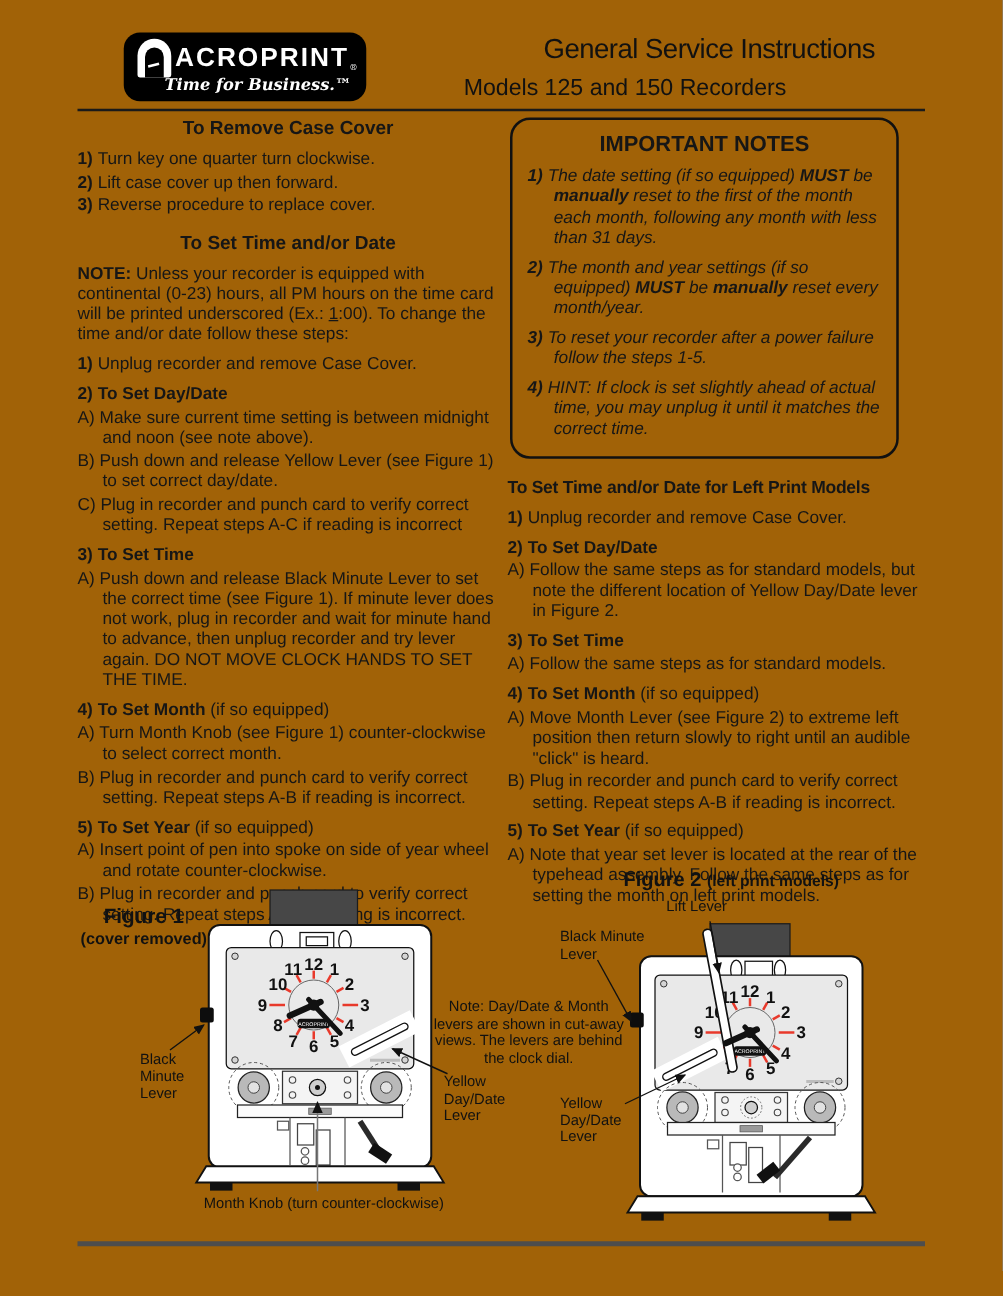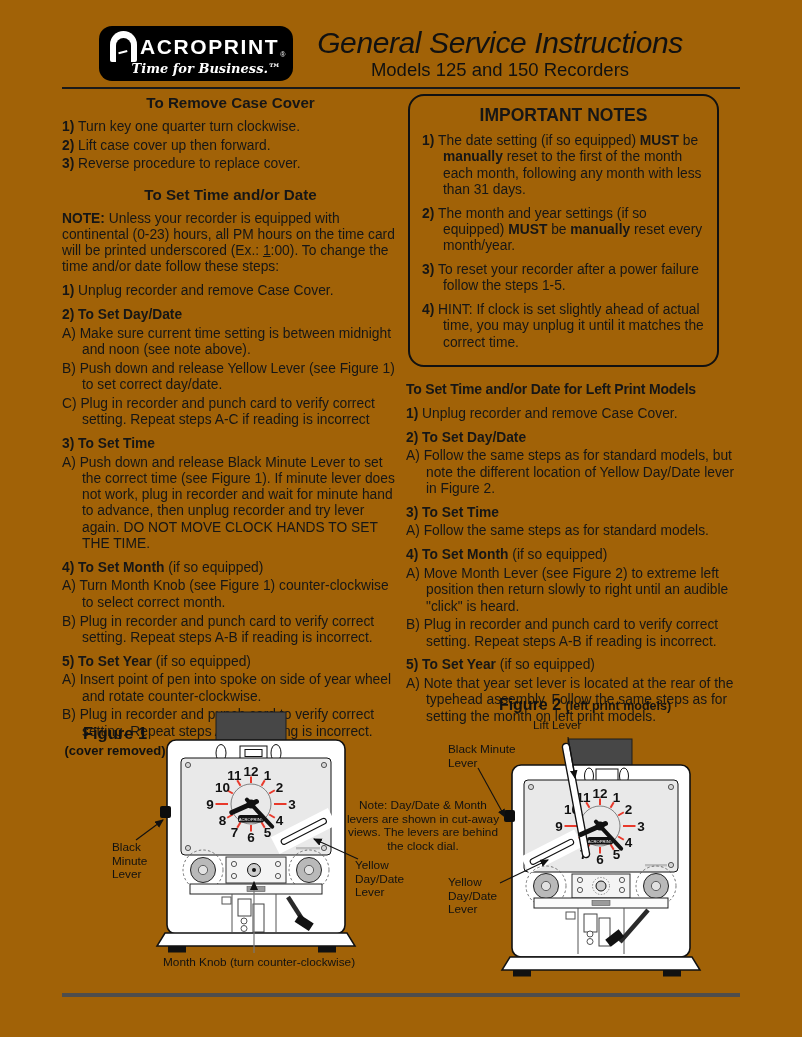--- a/index.html
+++ b/index.html
@@ -10,39 +10,39 @@
   #logo{position:absolute;left:99px;top:26px;width:194px;height:55px;background:#000;
         border-radius:13px;color:#fff;}
   .logo-row{display:flex;align-items:center;padding:5px 8px 0 11px;}
   .arch{width:27px;height:31px;background:#fff;border-radius:14px 14px 2px 2px;position:relative;display:inline-block;flex:0 0 auto;}
   .arch-hole{position:absolute;left:6px;top:7px;width:15px;height:24px;background:#000;border-radius:8px 8px 0 0;}
   .arch-mark{position:absolute;left:9px;top:20px;width:9px;height:5px;border-top:2px solid #fff;transform:rotate(-14deg);}
   .brand{font-size:21px;font-weight:bold;letter-spacing:1.6px;margin-left:3px;}
   .reg{font-size:7px;align-self:flex-end;margin:0 0 4px 1px;}
   .tagline{font-family:"DejaVu Serif",serif;font-style:italic;font-weight:bold;font-size:13px;
            text-align:right;padding-right:12px;margin-top:-1px;}
-  #title{position:absolute;left:300px;top:26px;width:400px;text-align:center;font-size:30px;letter-spacing:-0.4px;color:#111;font-style:italic;}
+  #title{position:absolute;left:300px;top:26px;width:400px;text-align:right;font-size:22px;letter-spacing:-0.4px;color:#111;}
   #subtitle{position:absolute;left:300px;top:59px;width:400px;text-align:center;font-size:18.5px;color:#111;}
   #rule-top{position:absolute;left:62px;top:87px;width:678px;height:2.2px;background:#1a1a1a;}
   #rule-bottom{position:absolute;left:62px;top:993px;width:678px;height:3.6px;background:#4d4d4d;}
 
   
   .col{position:absolute;font-size:13.8px;line-height:1.18;}
   #left-col{left:62px;top:92px;width:337px;}
   #right-col{left:406px;top:92px;width:335px;}
   .sec-head{font-size:15.2px;font-weight:bold;text-align:center;margin:13px 0 7px;}
   .sec-head.first{margin-top:2px;}
   .note-para{margin:7px 0 4px;}
   .item{padding-left:20px;text-indent:-20px;margin:2.5px 0;}
   .item.head{margin-top:7.5px;}
   .b{font-weight:bold;}
   .u{text-decoration:underline;}
   #notes-box{border:2px solid #111;border-radius:16px;padding:7px 12px 12px 12px;margin:2px 22px 14px 2px;}
   #notes-box .box-title{text-align:center;font-size:17.5px;font-weight:bold;margin:2px 0 7px;}
-  #notes-box .item{padding-left:21px;text-indent:-21px;}
+  #notes-box .item{padding-left:21px;text-indent:-21px;font-style:italic;}
   #lp-heading{font-size:14px;font-weight:bold;letter-spacing:-0.2px;margin:6px 0 8px;white-space:nowrap;}
 
   
   #figs{position:absolute;left:0;top:0;width:802px;height:1037px;}
   .fig-label{position:absolute;font-size:11.8px;line-height:1.16;color:#111;}
   .fig-title{position:absolute;text-align:center;font-weight:bold;color:#111;}
   #fig1-title{left:40px;top:724px;width:150px;}
   #fig1-title .t1{font-size:16.5px;}
   #fig1-title .t2{font-size:13px;}
   #fig2-title{left:460px;top:696px;width:250px;}

